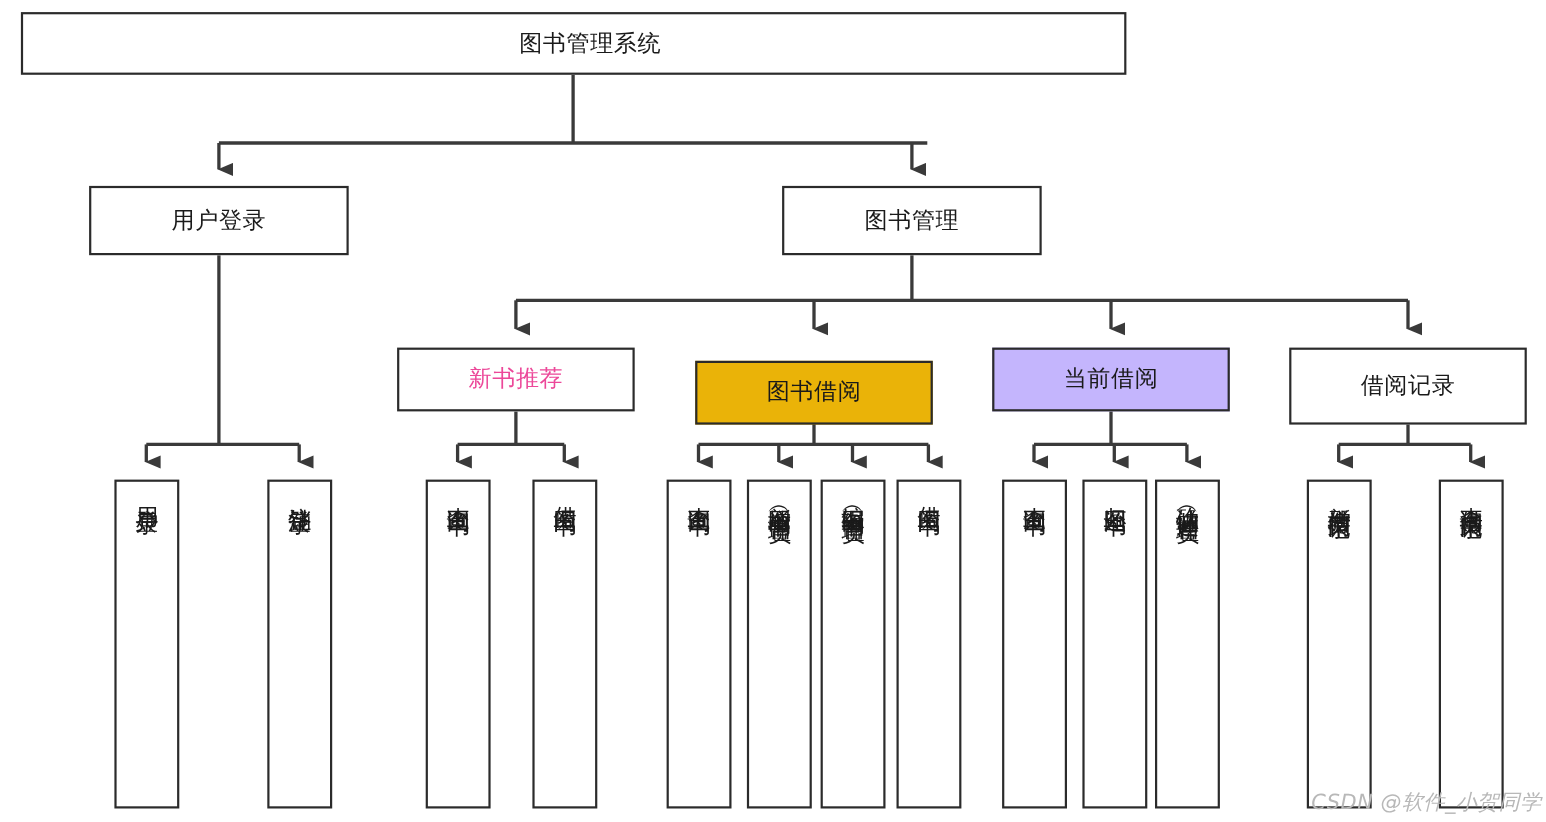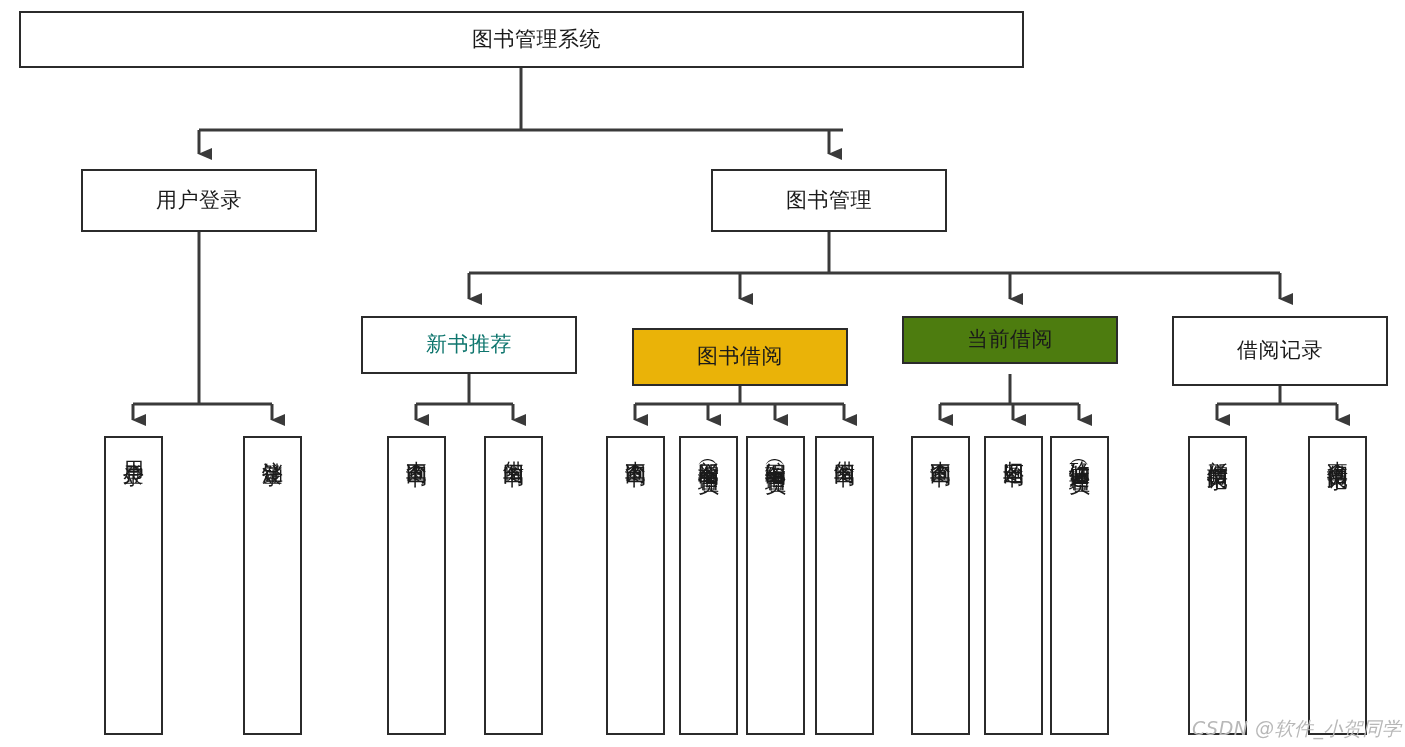--- a/index.html
+++ b/index.html
@@ -113,23 +113,23 @@
       <path d="M 1217 404 L 1217 420" marker-end="url(#arrow)"></path>
       <path d="M 1337 404 L 1337 420" marker-end="url(#arrow)"></path>
     </g>
   </svg>
 
   <div class="node h" style="left: 19px; top: 11px; width: 1005px; height: 57px; border-color: rgb(43, 43, 43); background: rgb(255, 255, 255); color: rgb(26, 26, 26); padding-left: 30px;">图书管理系统</div>
 
   <div class="node h" style="left: 81px; top: 169px; width: 236px; height: 63px; border-color: rgb(43, 43, 43); background: rgb(255, 255, 255); color: rgb(26, 26, 26);">用户登录</div>
   <div class="node h" style="left: 711px; top: 169px; width: 236px; height: 63px; border-color: rgb(43, 43, 43); background: rgb(255, 255, 255); color: rgb(26, 26, 26);">图书管理</div>
 
-  <div class="node h" style="left: 361px; top: 316px; width: 216px; height: 58px; border-color: rgb(43, 43, 43); background: rgb(255, 255, 255); color: #0f766e;">新书推荐</div>
+  <div class="node h" style="left: 361px; top: 316px; width: 216px; height: 58px; border-color: rgb(43, 43, 43); background: rgb(255, 255, 255); color: #ec4899;">新书推荐</div>
   <div class="node h" style="left: 632px; top: 328px; width: 216px; height: 58px; border-color: rgb(43, 43, 43); background: #eab308; color: rgb(26, 26, 26);">图书借阅</div>
-  <div class="node h" style="left: 902px; top: 316px; width: 216px; height: 48px; border-color: rgb(43, 43, 43); background: #4d7c0f; color: rgb(26, 26, 26);">当前借阅</div>
+  <div class="node h" style="left: 902px; top: 316px; width: 216px; height: 58px; border-color: rgb(43, 43, 43); background: #c4b5fd; color: rgb(26, 26, 26);">当前借阅</div>
   <div class="node h" style="left: 1172px; top: 316px; width: 216px; height: 70px; border-color: rgb(43, 43, 43); background: rgb(255, 255, 255); color: rgb(26, 26, 26);">借阅记录</div>
 
   <div class="node v" style="left: 104px; top: 436px; width: 59px; height: 299px; border-color: rgb(43, 43, 43); background: rgb(255, 255, 255); color: rgb(26, 26, 26);">用户登录</div>
   <div class="node v" style="left: 243px; top: 436px; width: 59px; height: 299px; border-color: rgb(43, 43, 43); background: rgb(255, 255, 255); color: rgb(26, 26, 26);">注销登录</div>
   <div class="node v" style="left: 387px; top: 436px; width: 59px; height: 299px; border-color: rgb(43, 43, 43); background: rgb(255, 255, 255); color: rgb(26, 26, 26);">查询图书</div>
   <div class="node v" style="left: 484px; top: 436px; width: 59px; height: 299px; border-color: rgb(43, 43, 43); background: rgb(255, 255, 255); color: rgb(26, 26, 26);">借阅图书</div>
   <div class="node v" style="left: 606px; top: 436px; width: 59px; height: 299px; border-color: rgb(43, 43, 43); background: rgb(255, 255, 255); color: rgb(26, 26, 26);">查询图书</div>
   <div class="node v" style="left: 679px; top: 436px; width: 59px; height: 299px; border-color: rgb(43, 43, 43); background: rgb(255, 255, 255); color: rgb(26, 26, 26);">新增图书（管理员）</div>
   <div class="node v" style="left: 746px; top: 436px; width: 59px; height: 299px; border-color: rgb(43, 43, 43); background: rgb(255, 255, 255); color: rgb(26, 26, 26);">编辑图书（管理员）</div>
   <div class="node v" style="left: 815px; top: 436px; width: 59px; height: 299px; border-color: rgb(43, 43, 43); background: rgb(255, 255, 255); color: rgb(26, 26, 26);">借阅图书</div>

